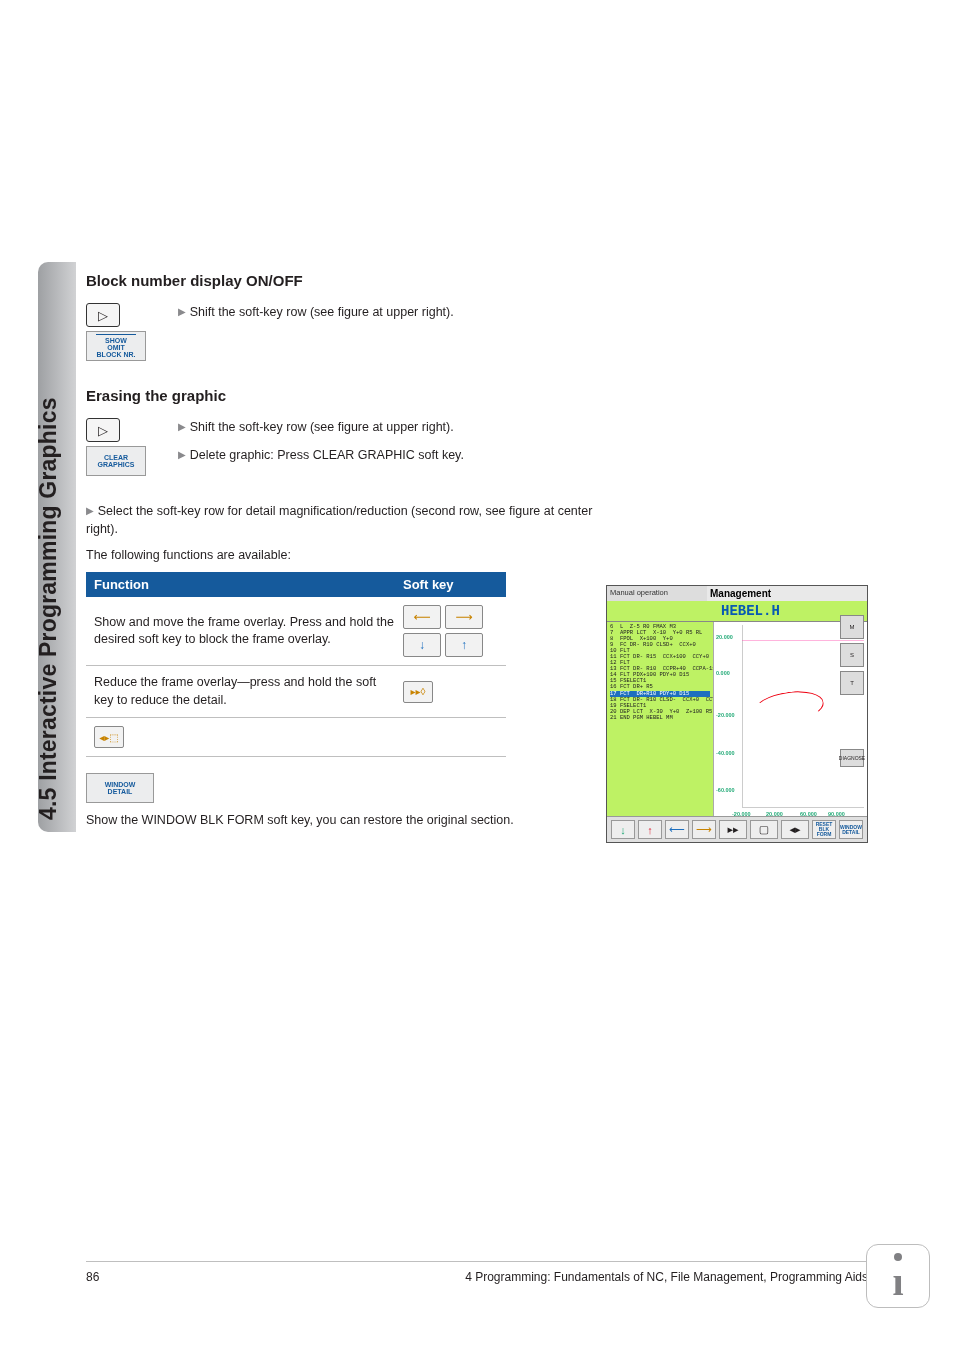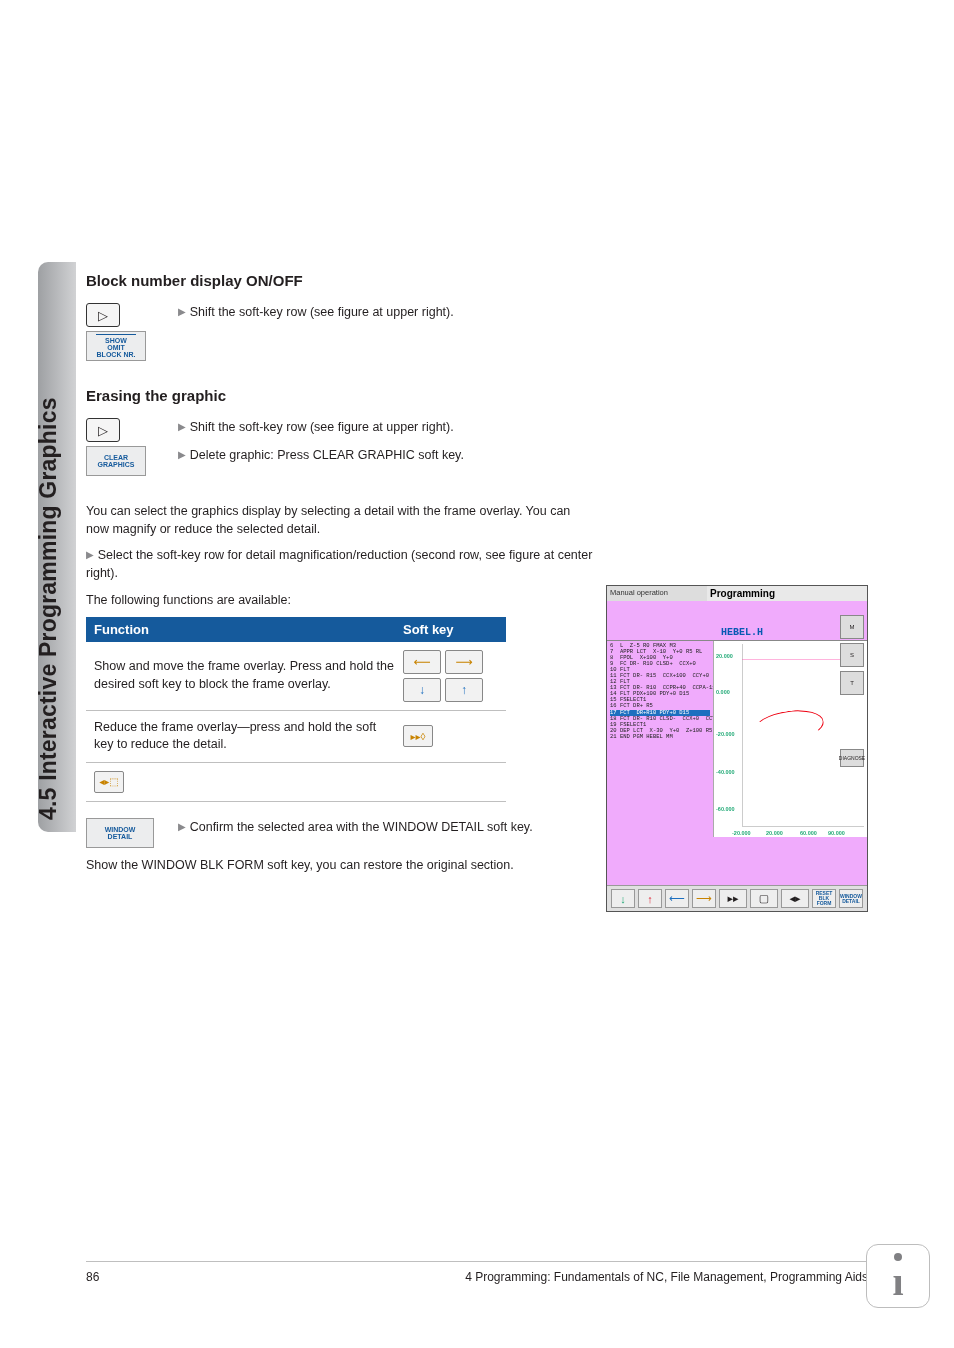--- a/index.html
+++ b/index.html
@@ -100,29 +100,29 @@
     background: #f2f2f2; display: inline-flex; align-items: center; justify-content: center;
     font-size: 12px; color: #c88300;
   }
   .mini-key.blue { color: #1d6fbf; }
   .mini-key.tiny { width: 30px; height: 22px; font-size: 10px; }
   .screenshot-box {
     position: absolute;
     left: 606px;
     top: 585px;
     width: 262px;
-    height: 327px;
+    height: 258px;
     border: 1px solid #555;
-    background: #f0abfc;
+    background: #bef264;
     font-size: 7px;
   }
   .ss-title { display: flex; }
   .ss-title .l { flex: 0 0 100px; color: #333; padding: 2px 3px; font-size: 7.5px; background: #ddd; }
   .ss-title .r { flex: 1; padding: 2px 3px; font-size: 10px; font-weight: bold; color: #000; background: #e9e9e9; }
-  .ss-file { font-family: "Courier New", monospace; color: #0859b3; font-weight: bold; font-size: 10px; padding: 2px 0 2px 114px; border-bottom: 1px solid #888; margin-top: 24px; }
+  .ss-file { font-family: "Courier New", monospace; color: #0859b3; font-weight: bold; font-size: 14px; padding: 2px 0 2px 114px; border-bottom: 1px solid #888; }
   .ss-body { display: flex; height: 196px; }
   .ss-code { width: 106px; font-family: "Courier New", monospace; font-size: 5.5px; color: #222; padding: 2px 3px; line-height: 1.1; white-space: pre; overflow: hidden; }
   .ss-code .hl { background: #1d6fbf; color: #fff; display: inline-block; width: 100%; }
   .ss-plot { flex: 1; background: #fff; position: relative; border-left: 1px solid #aaa; }
   .ss-grid-v {
     position: absolute; inset: 3px 3px 10px 28px; border-left: 1px solid #ccc; border-bottom: 1px solid #ccc;
   }
   .ss-ylbl { position: absolute; left: 2px; font-size: 5.5px; color: #2a7; font-weight: bold; }
   .ss-xlbl { position: absolute; bottom: 1px; font-size: 5.5px; color: #2a7; font-weight: bold; }
   .ss-curve { position: absolute; left: 40px; top: 70px; width: 70px; height: 30px; border: 1.2px solid #e01; border-radius: 50%; transform: rotate(-8deg); border-bottom-color: transparent; border-left-color: transparent;}
@@ -217,21 +217,20 @@
         <span class="sk-label">
           <span>CLEAR</span>
           <span>GRAPHICS</span>
         </span>
       </div>
       <div class="step-text"><span class="tri">▶</span><span>Delete graphic: Press CLEAR GRAPHIC soft key.</span></div>
     </div>
   </div>
 
   <div class="sect">
-    <p class="para">You can select the graphics display by selecting a detail with the frame overlay. You can now magnify or reduce the selected detail.</p>
     <p class="para"><span class="tri">▶</span><span>Select the soft-key row for detail magnification/reduction (second row, see figure at center right).</span></p>
     <p class="para">The following functions are available:</p>
 
     <div class="table-wrap">
       <div class="tbl-head">
         <div class="c1">Function</div>
         <div class="c2">Soft key</div>
       </div>
       <div class="tbl-row">
         <div class="c1">Show and move the frame overlay. Press and hold the desired soft key to block the frame overlay.</div>
@@ -267,30 +266,29 @@
       </div>
     </div>
 
     <div class="step-row" style="margin-top:16px;">
       <div class="step-icons">
         <span class="sk-label wide">
           <span>WINDOW</span>
           <span>DETAIL</span>
         </span>
       </div>
-      <div class="step-text"><span class="tri">▶</span><span>Confirm the selected area with the WINDOW DETAIL soft key.</span></div>
     </div>
     <p class="para" style="margin-top:8px;">Show the WINDOW BLK FORM soft key, you can restore the original section.</p>
   </div>
 </div>
 
 <div class="screenshot-box">
   <div class="ss-title">
     <div class="l">Manual operation</div>
-    <div class="r">Programming</div>
+    <div class="r">Management</div>
   </div>
   <div class="ss-file">HEBEL.H</div>
   <div class="ss-body">
     <div class="ss-code"><span>6  L  Z-5 R0 FMAX M3
 7  APPR LCT  X-10  Y+0 R5 RL
 8  FPOL  X+100  Y+0
 9  FC DR- R10 CLSD+  CCX+0
 10 FLT
 11 FCT DR- R15  CCX+100  CCY+0
 12 FLT

